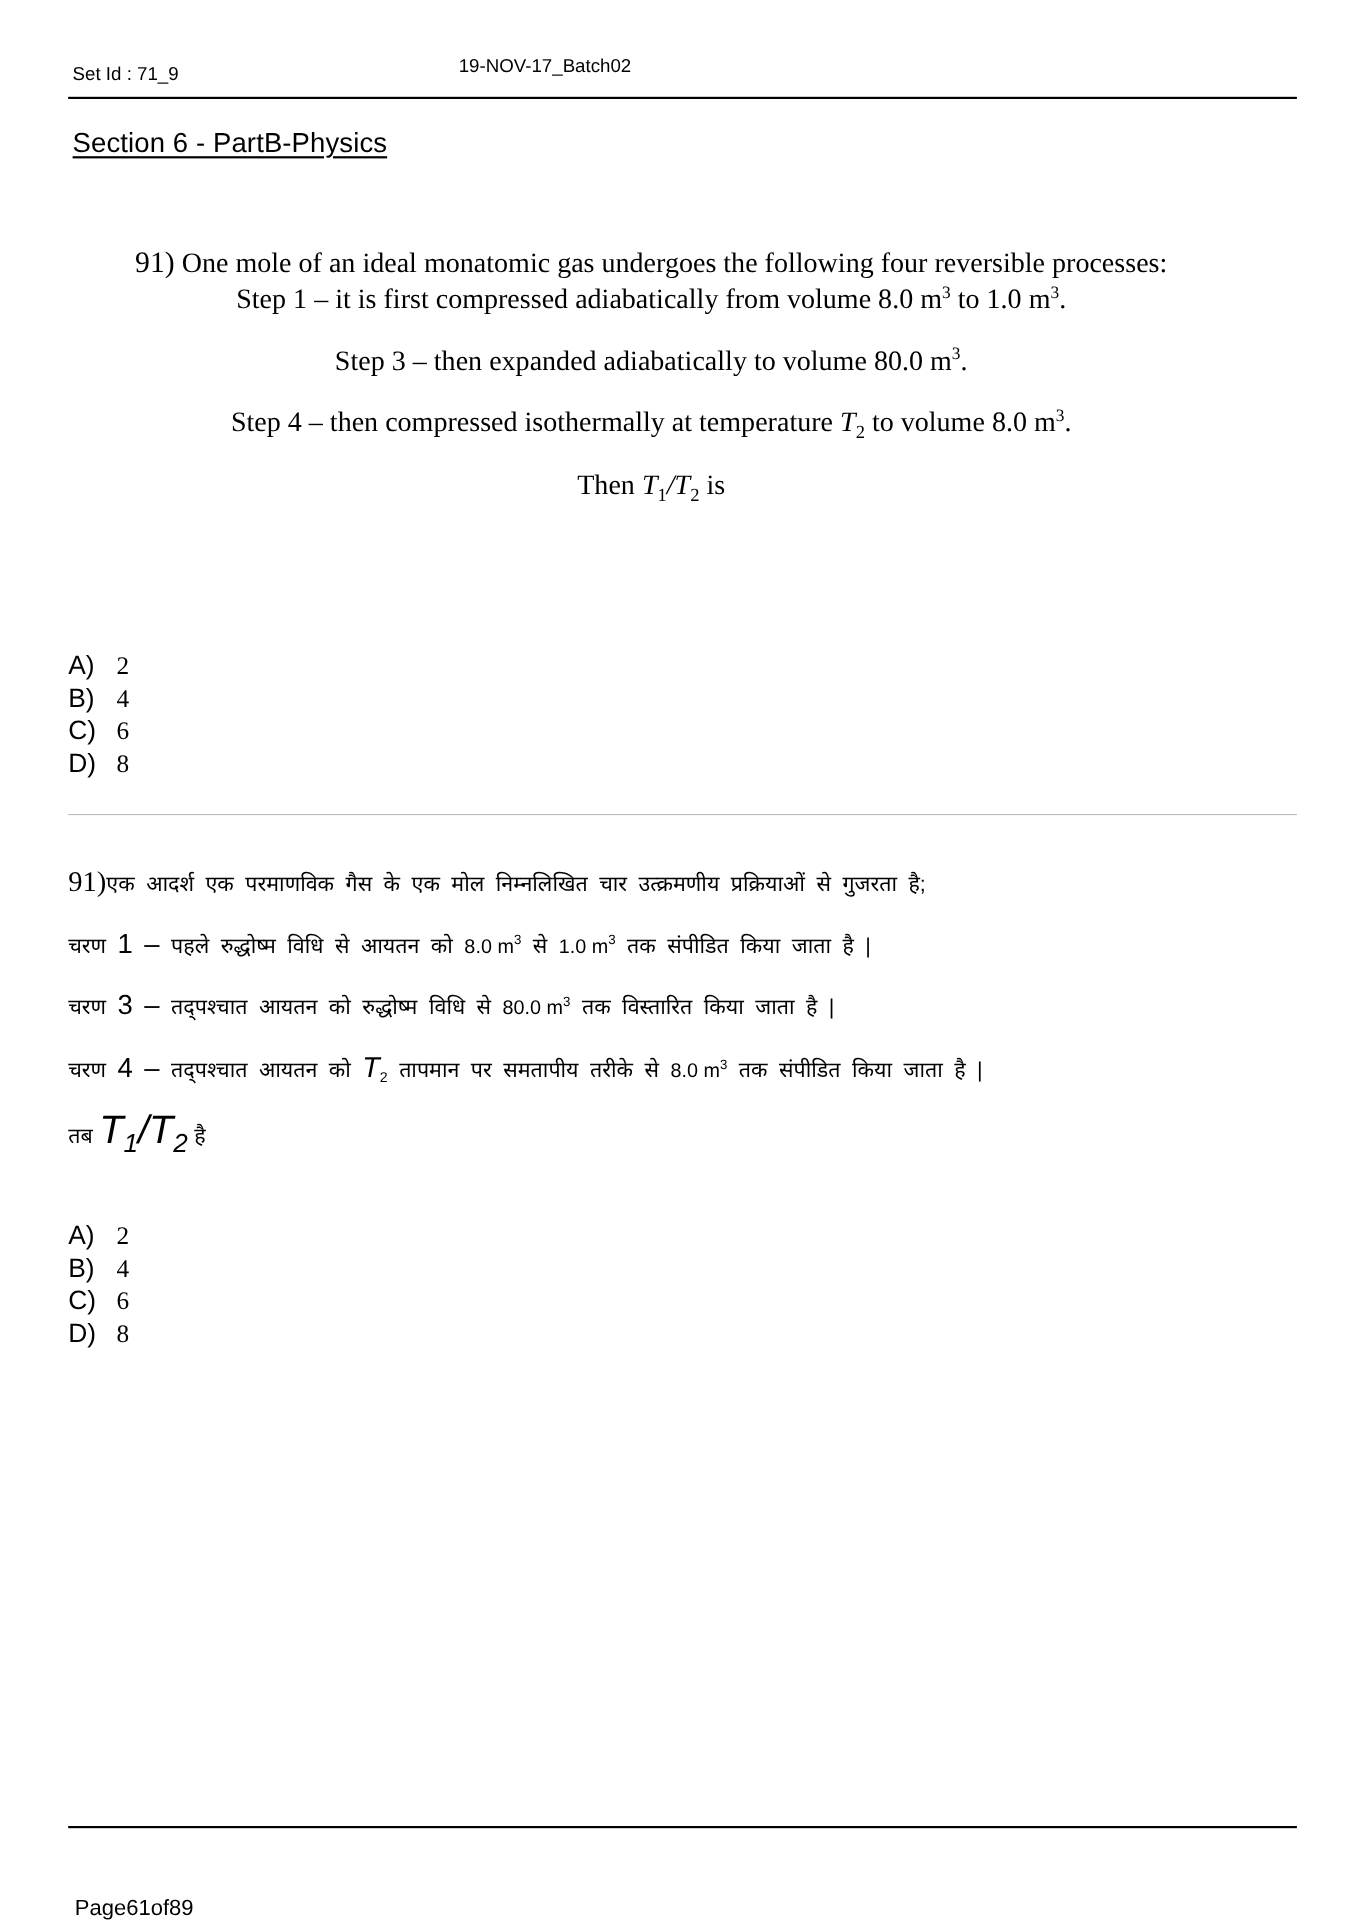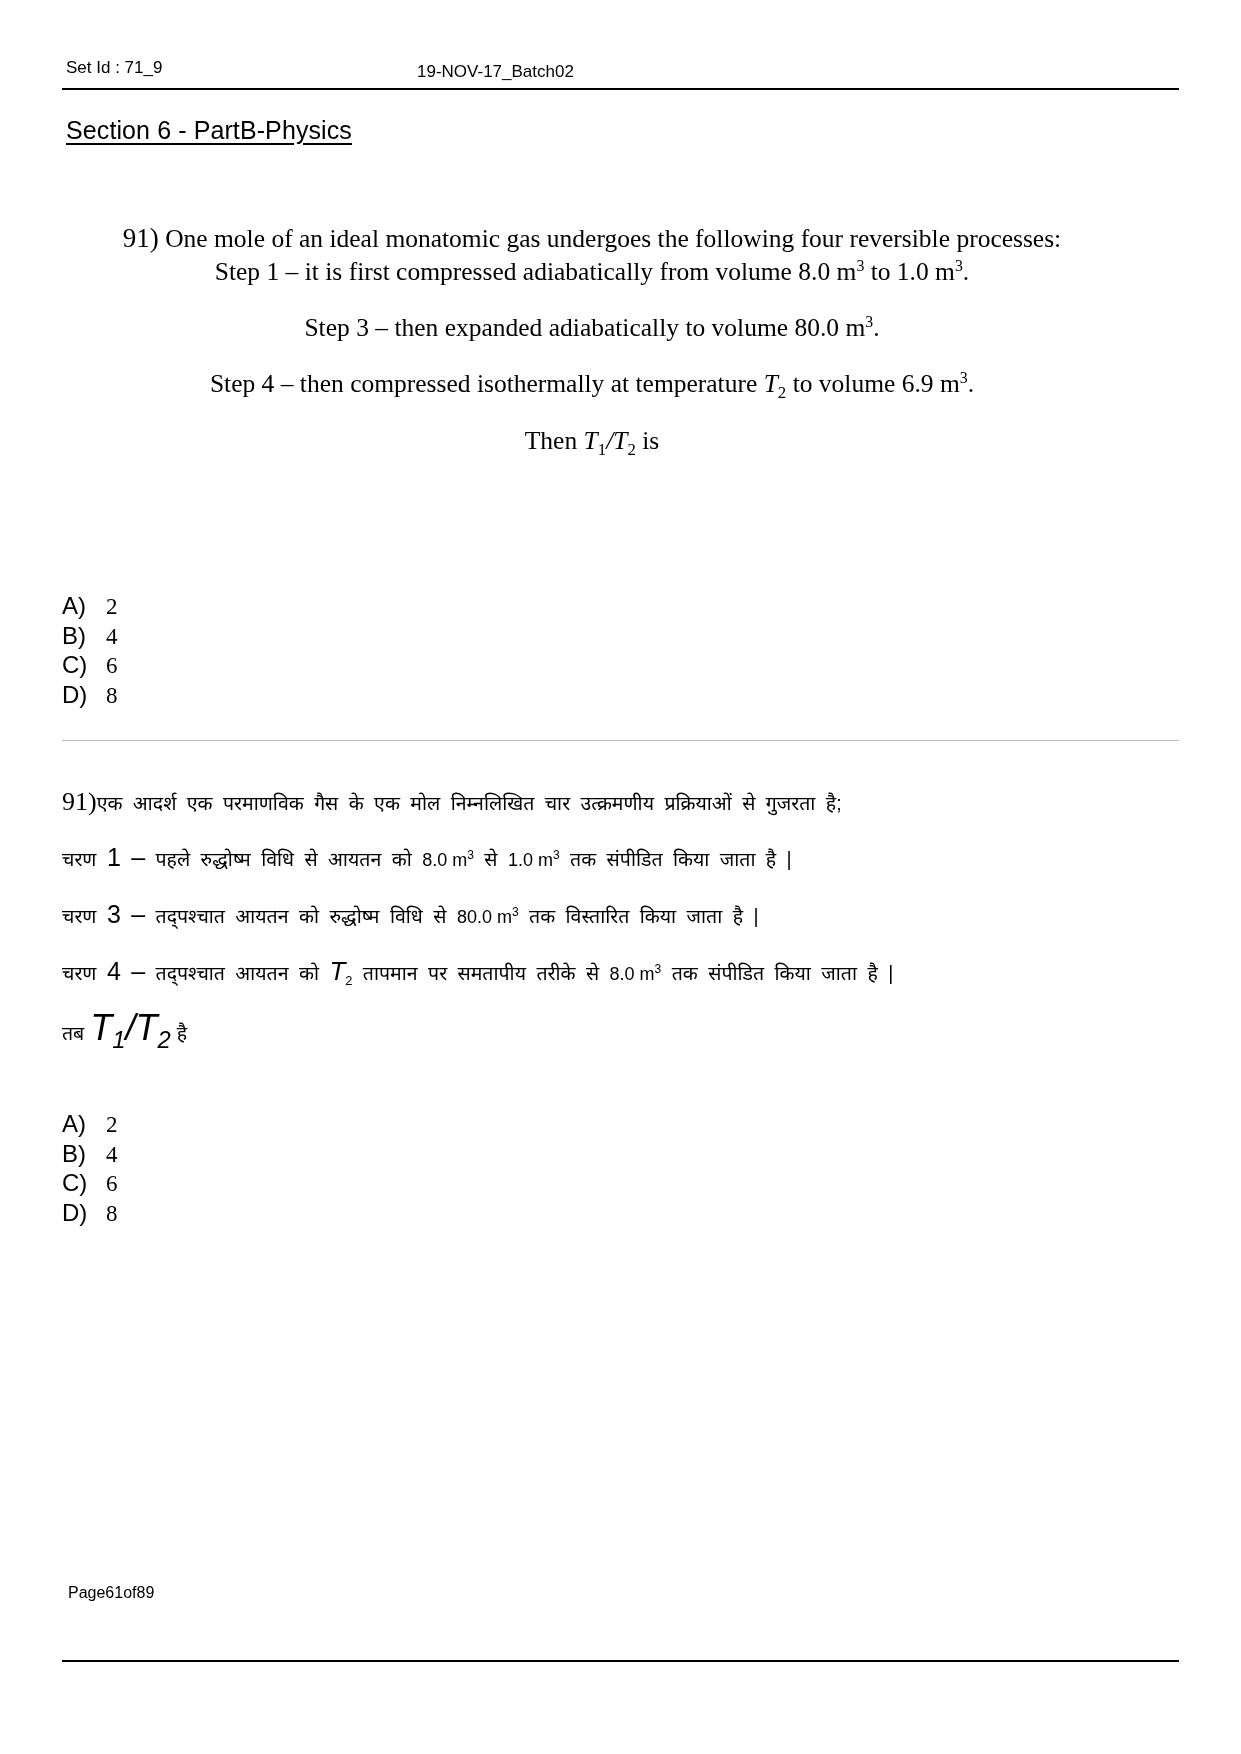--- a/index.html
+++ b/index.html
@@ -35,21 +35,21 @@
   }
   .header .set-id {
     position: absolute;
     left: 4px;
     top: 58px;
     white-space: nowrap;
   }
   .header .batch {
     position: absolute;
     left: 355px;
-    top: 62px;
+    top: 50px;
     white-space: nowrap;
   }
   .header-rule {
     position: absolute;
     left: 62px;
     right: 62px;
     top: 88px;
     border-top: 2.5px solid #000;
   }
 
@@ -189,23 +189,23 @@
   .footer-rule {
     position: absolute;
     left: 62px;
     right: 62px;
     top: 1660px;
     border-top: 2.5px solid #000;
   }
   .footer-text {
     position: absolute;
     left: 68px;
-    top: 1584px;
-    font-family: "Liberation Sans", sans-serif;
-    font-size: 16px;
+    top: 1724px;
+    font-family: "Liberation Sans", sans-serif;
+    font-size: 20px;
     white-space: nowrap;
   }
 </style>
 </head>
 <body>
 
 <div class="page">
 
   <div class="header">
     <span class="set-id">Set Id : 71_9</span>
@@ -215,21 +215,21 @@
 
   <div class="section-title">Section 6 - PartB-Physics</div>
 
   <div class="eng-block">
 
     <p class="q-intro"><span class="qnum">91)</span> <span>One mole of an ideal monatomic gas undergoes the following four reversible processes:</span><br><span>Step 1 – it is first compressed adiabatically from volume 8.0 m</span><sup class="exp">3</sup><span> to 1.0 m</span><sup class="exp">3</sup><span>.</span></p>
 
 
     <p class="step"><span>Step 3 – then expanded adiabatically to volume 80.0 m</span><sup class="exp">3</sup><span>.</span></p>
 
-    <p class="step"><span>Step 4 – then compressed isothermally at temperature </span><span class="var">T</span><sub class="idx">2</sub><span> to volume 6.9 m</span><sup class="exp">3</sup><span>.</span></p>
+    <p class="step"><span>Step 4 – then compressed isothermally at temperature </span><span class="var">T</span><sub class="idx">2</sub><span> to volume 8.0 m</span><sup class="exp">3</sup><span>.</span></p>
 
     <p class="then"><span>Then </span><span class="var">T</span><sub class="idx">1</sub><span class="var">/</span><span class="var">T</span><sub class="idx">2</sub><span> is</span></p>
   </div>
 
   <div class="options eng">
     <div class="opt-row"><span class="opt-label">A)</span><span class="opt-value">2</span></div>
     <div class="opt-row"><span class="opt-label">B)</span><span class="opt-value">4</span></div>
     <div class="opt-row"><span class="opt-label">C)</span><span class="opt-value">6</span></div>
     <div class="opt-row"><span class="opt-label">D)</span><span class="opt-value">8</span></div>
   </div>

